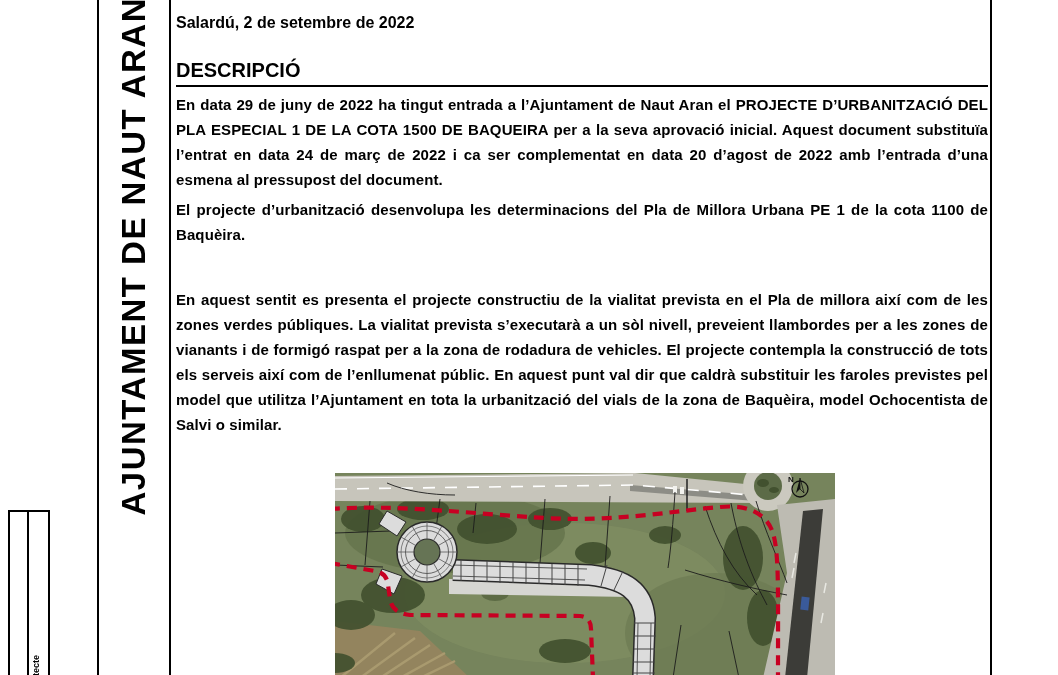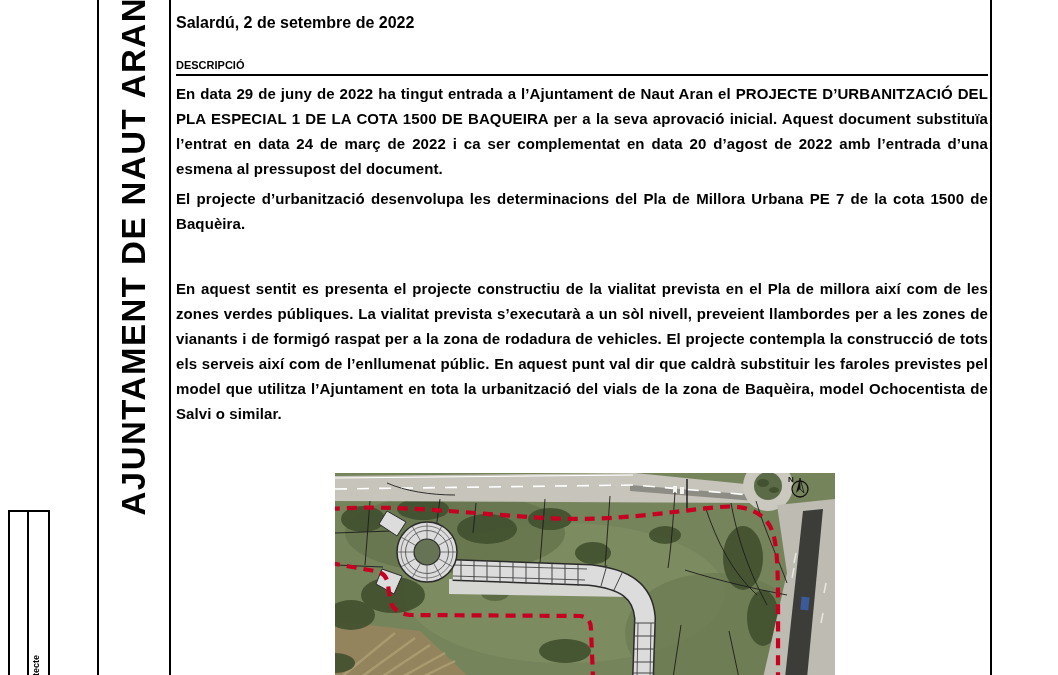--- a/index.html
+++ b/index.html
@@ -30,21 +30,21 @@
   .stamp-box .divider{position:absolute;left:17px;top:0;bottom:0;width:2px;background:#000;}
   .stamp-box .stamp-text{
     position:absolute;left:21px;bottom:-6px;height:80px;width:16px;
     writing-mode:vertical-rl;transform:rotate(180deg);
     font-size:9px;font-weight:700;white-space:nowrap;
   }
   
   .content{position:absolute;left:176px;top:0;width:812px;}
   .date-line{margin-top:14px;font-size:16px;font-weight:700;}
   .sec-heading{
-    margin-top:27px;font-size:11px;font-weight:700;
+    margin-top:27px;font-size:20px;font-weight:700;
     padding-bottom:3px;border-bottom:2.5px solid #000;
   }
   .sec-heading.second{margin-top:23px;}
   .para{
     margin-top:5px;font-size:15px;font-weight:700;line-height:25px;
     text-align:justify;letter-spacing:0.1px;
   }
   .para.spaced{margin-top:40px;}
   
   .figure{position:absolute;left:335px;top:473px;width:500px;height:205px;}
@@ -67,21 +67,21 @@
     <div class="divider"></div>
     <div class="stamp-text">uitecte</div>
   </div>
 
   <div class="content">
     <div class="date-line">Salardú, 2 de setembre de 2022</div>
 
     <div class="sec-heading">DESCRIPCIÓ</div>
     <div class="para">En data 29 de juny de 2022 ha tingut entrada a l’Ajuntament de Naut Aran el PROJECTE D’URBANITZACIÓ DEL PLA ESPECIAL 1 DE LA COTA 1500 DE BAQUEIRA per a la seva aprovació inicial. Aquest document substituïa l’entrat en data 24 de març de 2022 i ca ser complementat en data 20 d’agost de 2022 amb l’entrada d’una esmena al pressupost del document.</div>
 
-    <div class="para">El projecte d’urbanització desenvolupa les determinacions del Pla de Millora Urbana PE 7 de la cota 1500 de Baquèira.</div>
+    <div class="para">El projecte d’urbanització desenvolupa les determinacions del Pla de Millora Urbana PE 1 de la cota 1100 de Baquèira.</div>
     <div class="para spaced">En aquest sentit es presenta el projecte constructiu de la vialitat prevista en el Pla de millora així com de les zones verdes públiques. La vialitat prevista s’executarà a un sòl nivell, preveient llambordes per a les zones de vianants i de formigó raspat per a la zona de rodadura de vehicles. El projecte contempla la construcció de tots els serveis així com de l’enllumenat públic. En aquest punt val dir que caldrà substituir les faroles previstes pel model que utilitza l’Ajuntament en tota la urbanització del vials de la zona de Baquèira, model Ochocentista de Salvi o similar.</div>
   </div>
 
   <div class="figure">
     <svg width="500" height="205" viewBox="0 0 500 205" xmlns="http://www.w3.org/2000/svg">
 
       <rect x="0" y="0" width="500" height="205" fill="#76845c"></rect>
 
       <ellipse cx="230" cy="120" rx="160" ry="70" fill="#7f8d62" opacity="0.8"></ellipse>
       <ellipse cx="120" cy="60" rx="110" ry="40" fill="#67764e" opacity="0.9"></ellipse>

